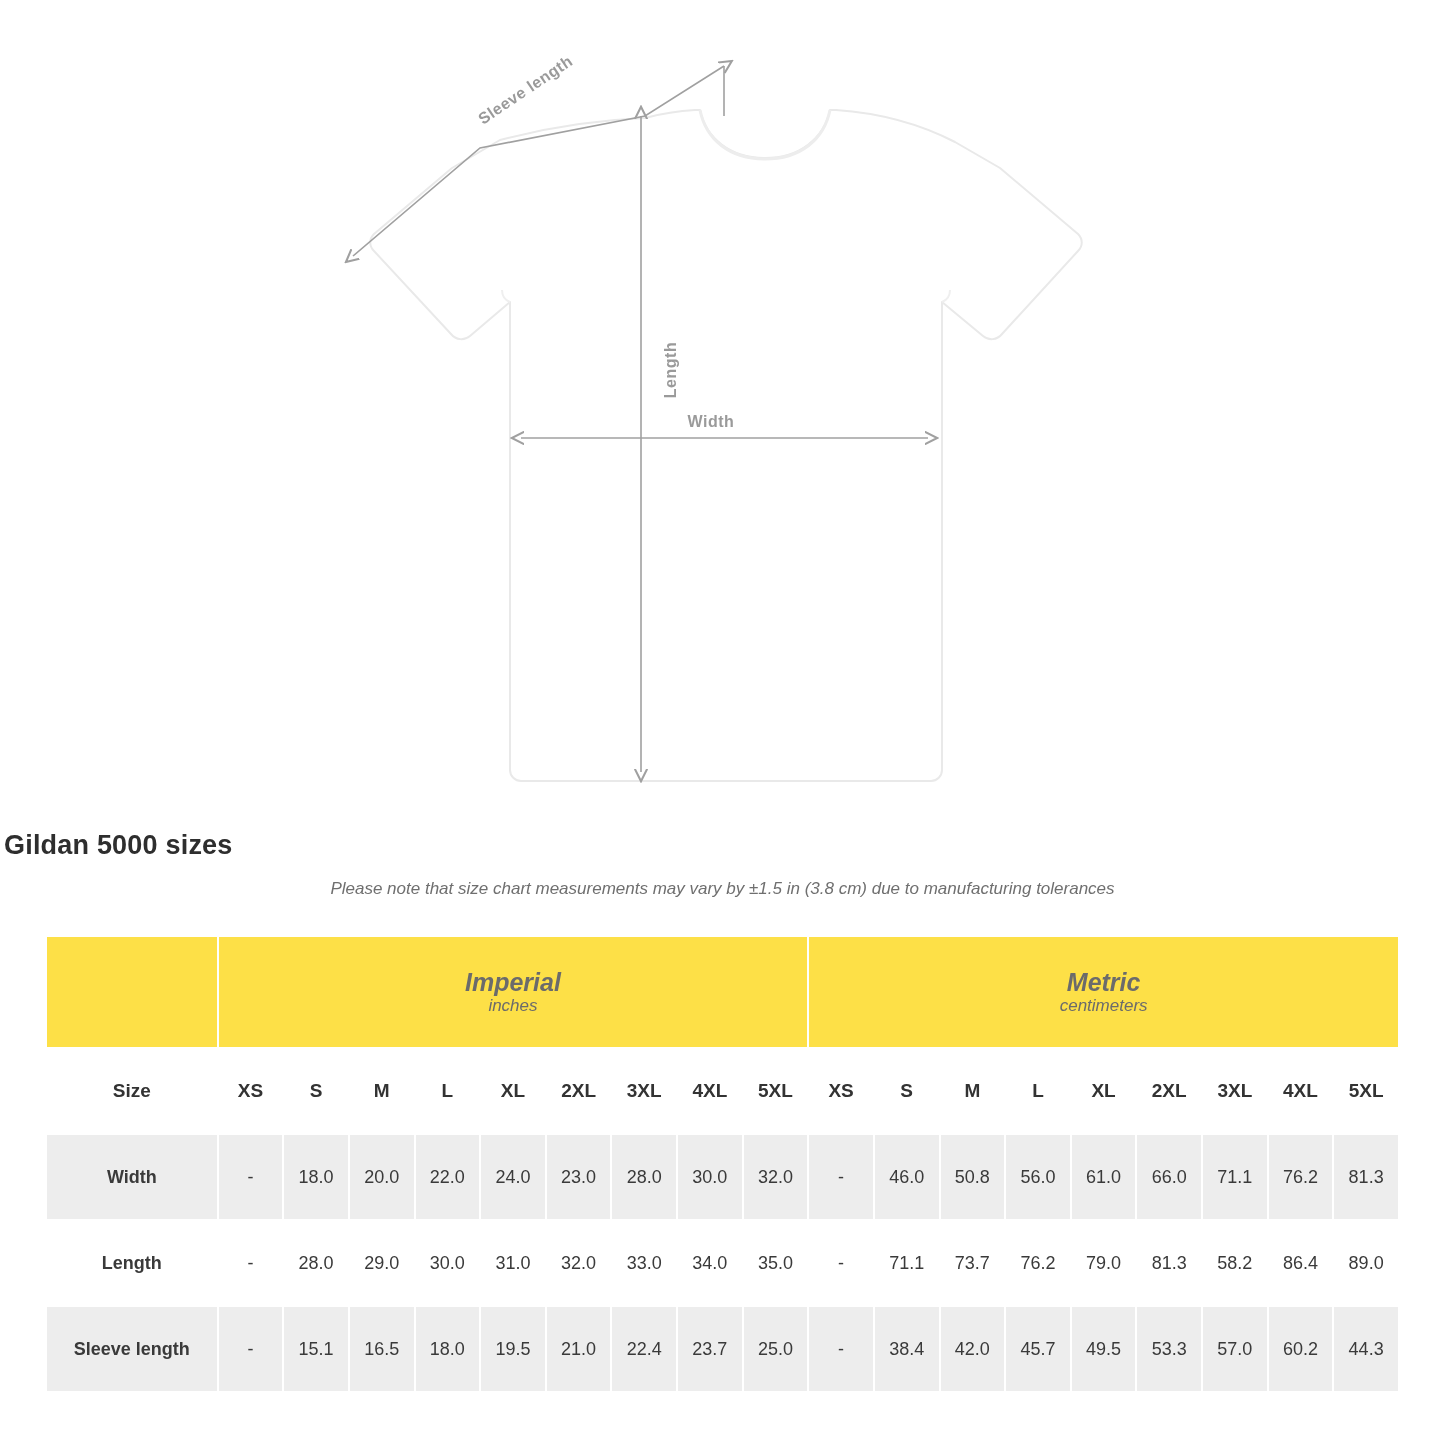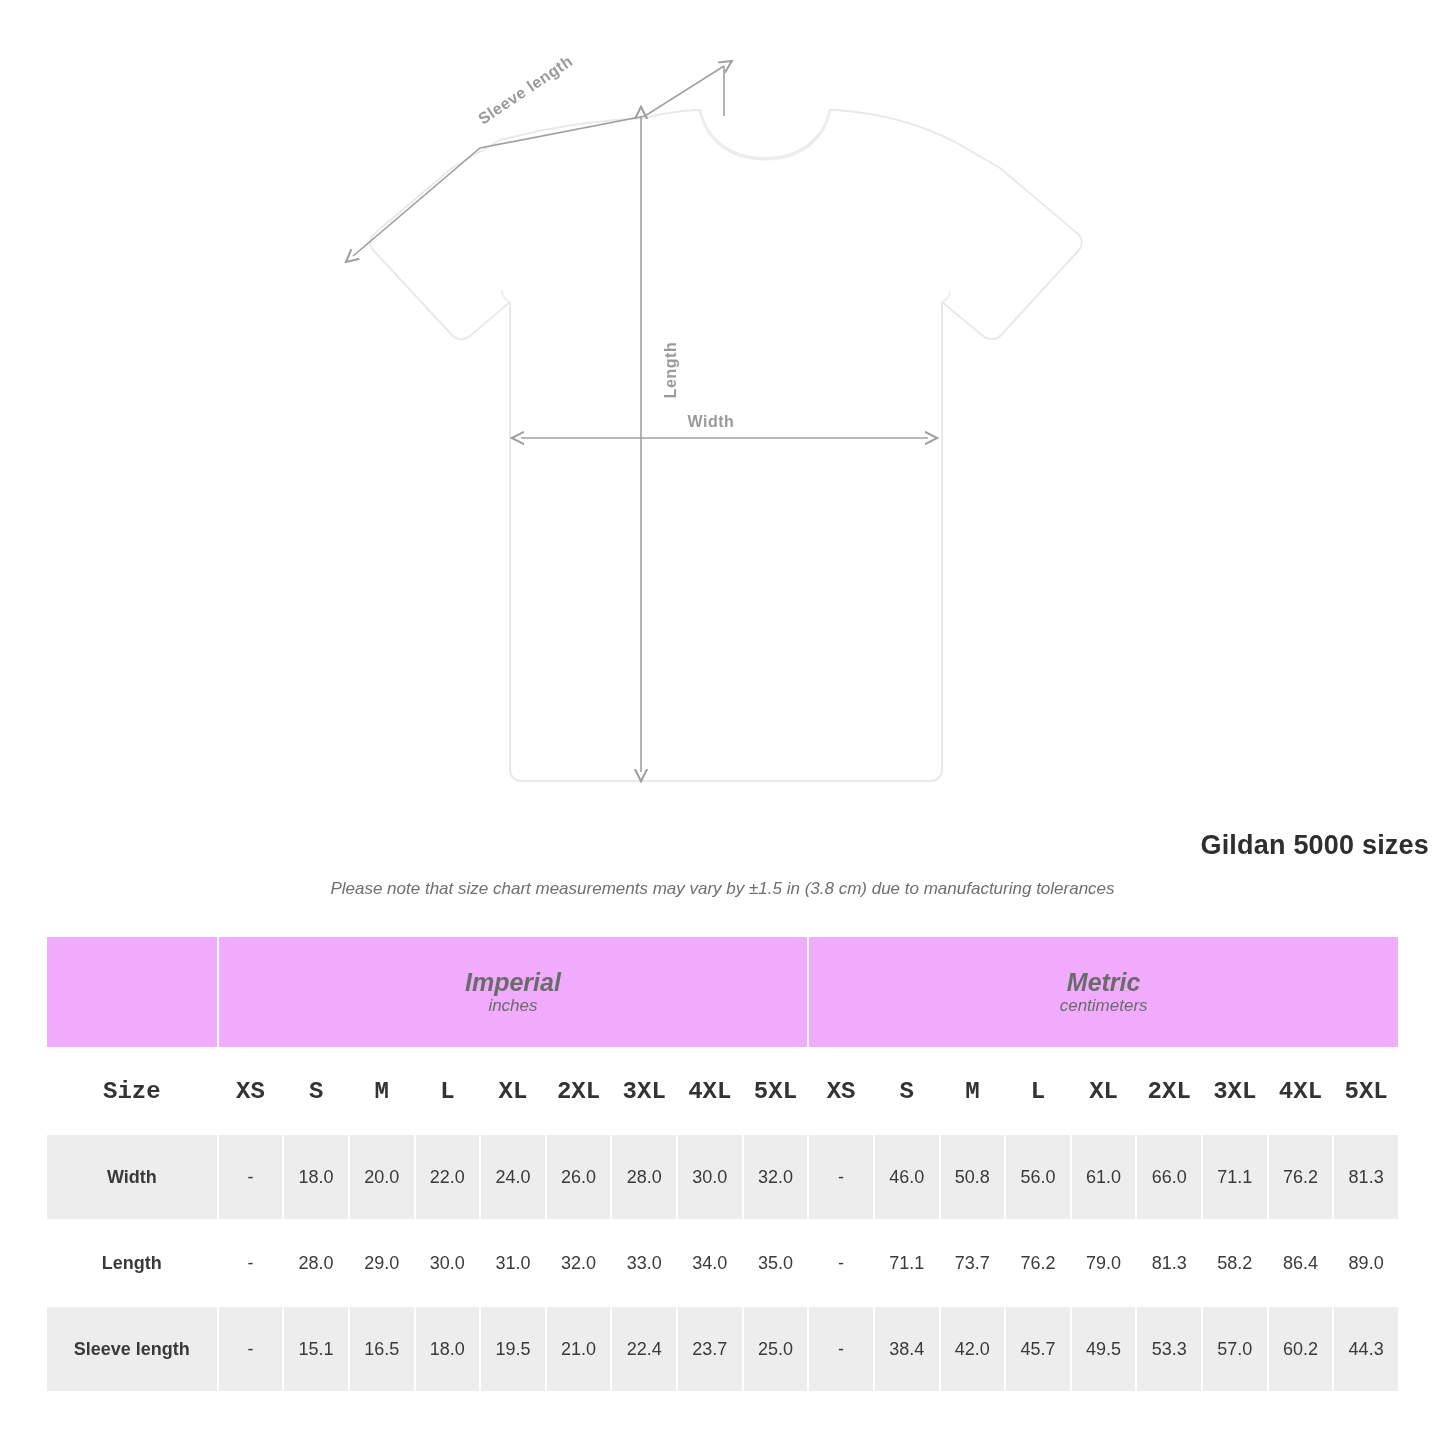--- a/index.html
+++ b/index.html
@@ -27,26 +27,26 @@
     position: relative;
     width: 1445px;
     height: 830px;
   }
   .illustration svg {
     display: block;
   }
 
   
   .chart-title {
-    text-align: right;
+    text-align: left;
     font-size: 27px;
     font-weight: bold;
     color: #2e2e2e;
     margin: 0;
-    padding: 0 16px;
+    padding: 0 4px;
     letter-spacing: 0.2px;
   }
   .chart-subtitle {
     text-align: center;
     font-size: 17px;
     font-style: italic;
     color: #6f6f6f;
     margin: 18px 0 0 0;
     padding: 0 64px;
   }
@@ -64,42 +64,41 @@
     border: 2px solid #ffffff;
     text-align: center;
     vertical-align: middle;
     font-size: 18px;
     color: #3a3a3a;
     padding: 0;
   }
 
   .unit-head {
     height: 110px;
-    background: #f0abfc;
+    background: #fde047;
   }
   .unit-head .unit-name {
     font-size: 25px;
     font-weight: bold;
     font-style: italic;
     color: #6b6b6b;
     line-height: 1.15;
   }
   .unit-head .unit-sub {
     font-size: 17px;
     font-style: italic;
     color: #6b6b6b;
   }
 
   tr.head-row td {
     height: 84px;
     background: #ffffff;
-    font-size: 24px;
+    font-size: 19px;
     font-weight: bold;
     color: #333333;
-    font-family: Liberation Mono, monospace;
   }
   tr.head-row td.rowlabel {
     background: #ffffff;
   }
 
   td.rowlabel {
     font-weight: bold;
     font-size: 19px;
     color: #333333;
   }
@@ -254,21 +253,21 @@
           <td>5XL</td>
         </tr>
 
         <tr class="band-a">
           <td class="rowlabel">Width</td>
           <td>-</td>
           <td>18.0</td>
           <td>20.0</td>
           <td>22.0</td>
           <td>24.0</td>
-          <td>26.0</td>
+          <td>23.0</td>
           <td>28.0</td>
           <td>30.0</td>
           <td>32.0</td>
           <td>-</td>
           <td>46.0</td>
           <td>50.8</td>
           <td>56.0</td>
           <td>61.0</td>
           <td>66.0</td>
           <td>71.1</td>

